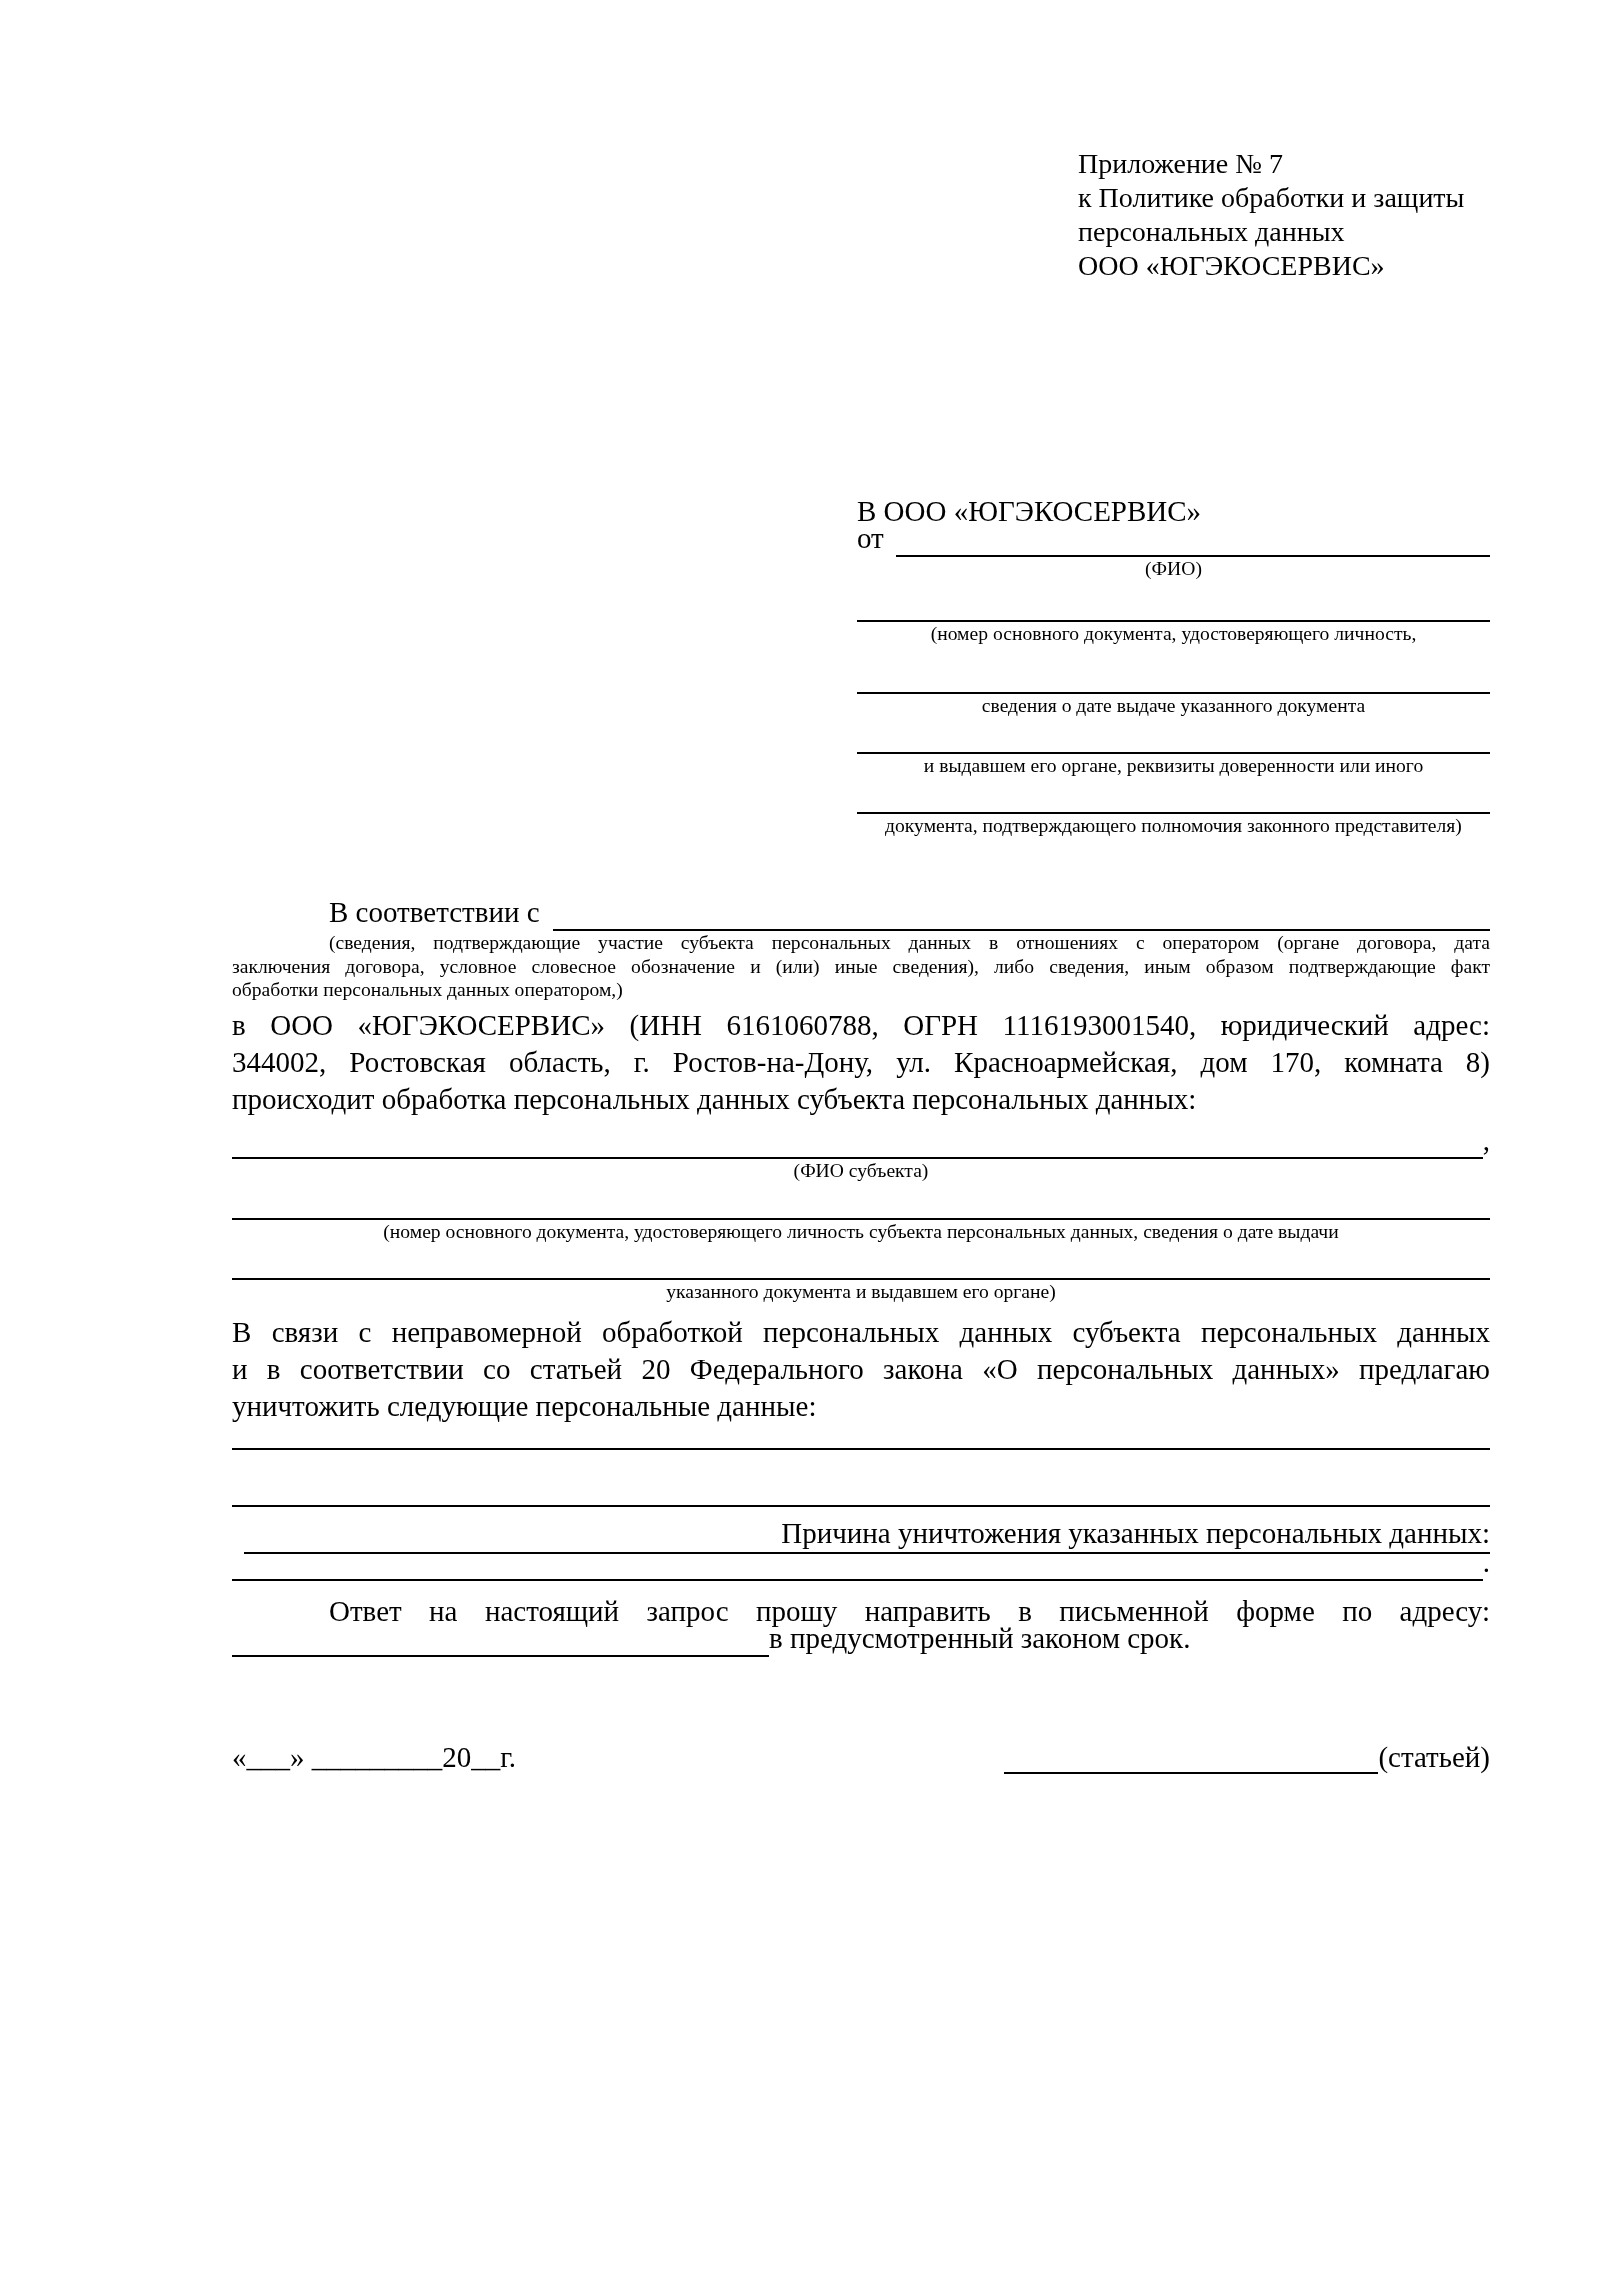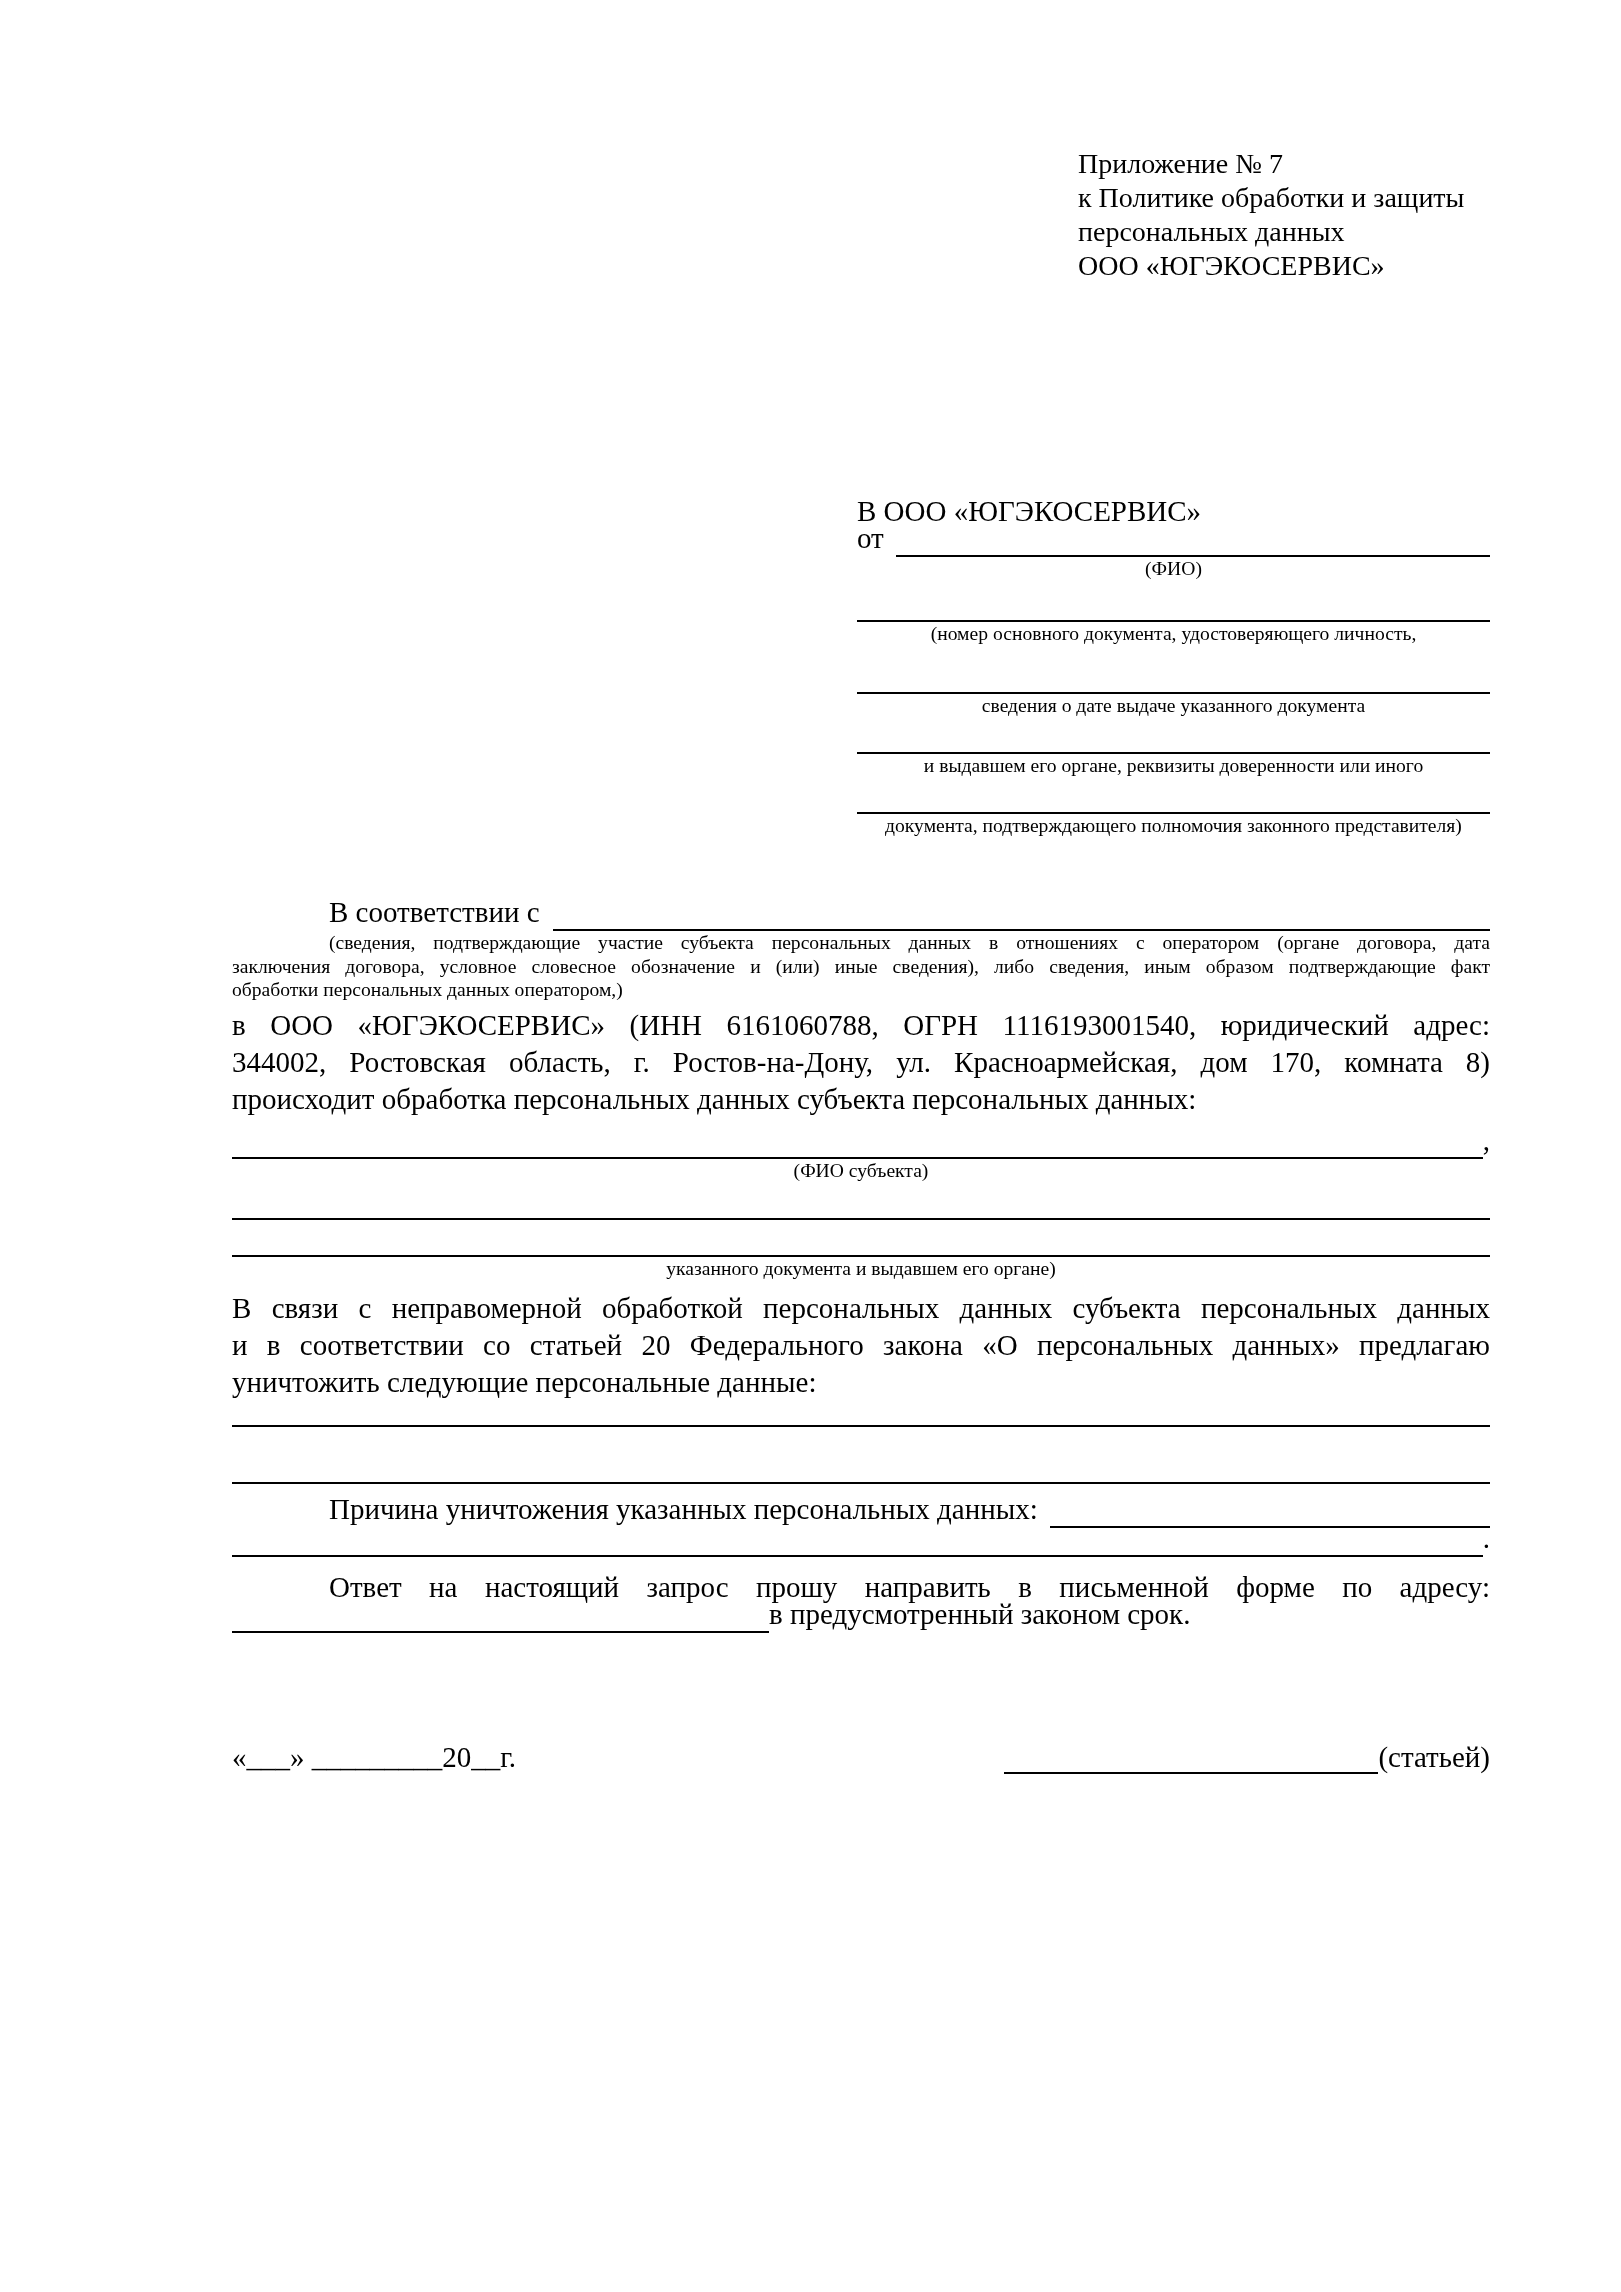--- a/index.html
+++ b/index.html
@@ -30,21 +30,21 @@
   .according-row{height:37px;}
   .according-row .label{margin-left:97px;white-space:nowrap;}
   .according-row .fill{margin-left:13.7px;}
   .jl{text-align:justify;text-align-last:justify;}
   .ind{padding-left:97px;}
   .operator{margin-top:5.9px;}
   .comma-row{margin-top:5.9px;height:35px;}
   .fl-a{margin-top:35px}.fl-b{margin-top:35px}
   .request{margin-top:9.8px;}
   .blank-x{margin-top:23.5px}.blank-y{margin-top:55px}
-  .reason-row{margin-top:7.8px;height:37px;}
+  .reason-row{margin-top:7.8px;height:37px;flex-direction:column;}
   .reason-row .label{margin-left:97px;white-space:nowrap;}
   .reason-row .fill{margin-left:11.8px;}
   .period-row{height:29px;}
   .reply{margin-top:11.8px;}
   .tail-row{margin-top:-7.8px;height:35px;}
   .tail-fill{width:537px;border-bottom:2.9px solid #000;align-self:stretch;flex:0 0 auto;}
   .tail-rest{flex:1 1 auto;}
   
   .footer{position:absolute;left:232px;top:1741px;width:1258px;height:33px;
           display:flex;justify-content:space-between;align-items:flex-end;font-size:29px;}
@@ -103,20 +103,21 @@
       <div>происходит обработка персональных данных субъекта персональных данных:</div>
     </div>
 
     <div class="row comma-row">
       <span class="fill"></span>
       <span>,</span>
     </div>
     <div class="cap center">(ФИО субъекта)</div>
 
     <div class="blank-line fl-a"></div>
+    <div class="cap center nowrap">(номер основного документа, удостоверяющего личность субъекта персональных данных, сведения о дате выдачи</div>
 
     <div class="blank-line fl-b"></div>
     <div class="cap center nowrap">указанного документа и выдавшем его органе)</div>
 
     <div class="request">
       <div class="jl">В связи с неправомерной обработкой персональных данных субъекта персональных данных</div>
       <div class="jl">и в соответствии со статьей 20 Федерального закона «О персональных данных» предлагаю</div>
       <div>уничтожить следующие персональные данные:</div>
     </div>
 

